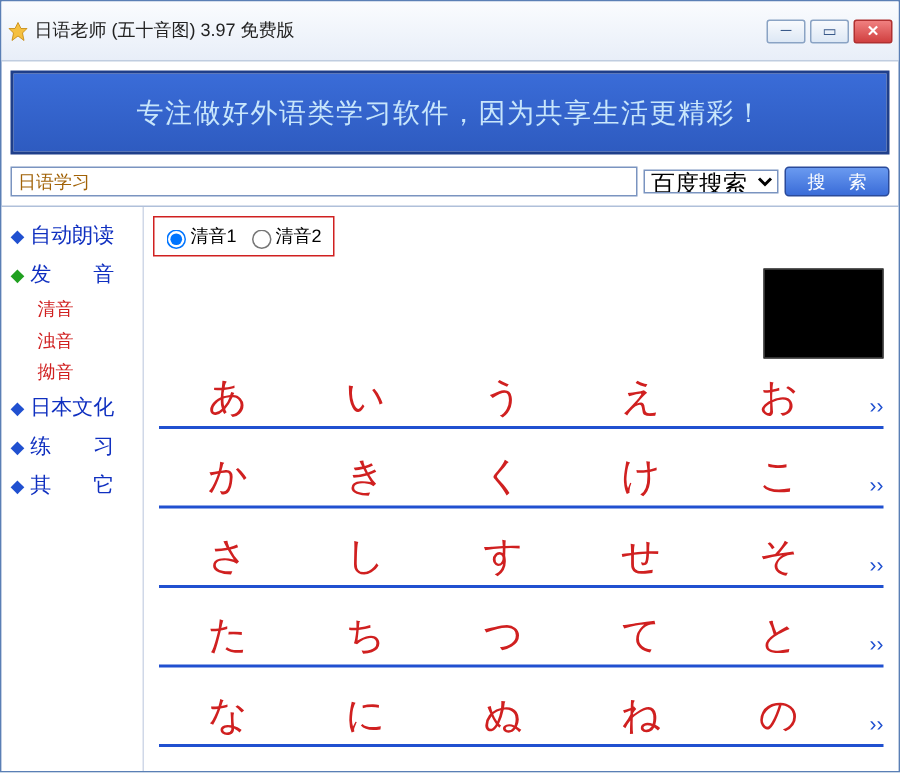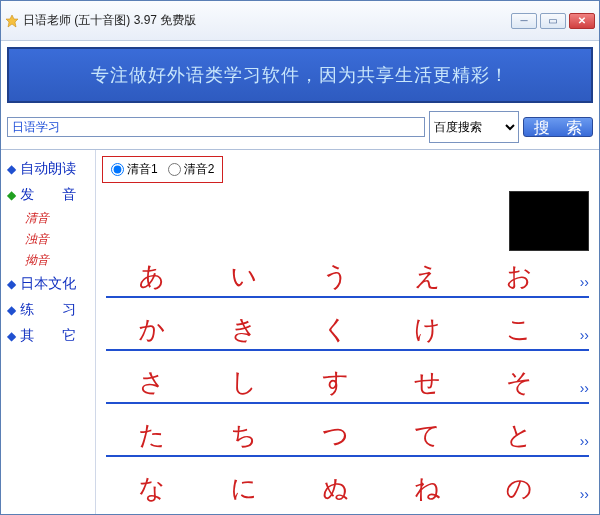--- a/index.html
+++ b/index.html
@@ -7,34 +7,34 @@
 .window { width: 600px; height: 515px; background: #fff; border: 1px solid #5a7fb5; display: flex; flex-direction: column; }
 .titlebar { height: 40px; background: linear-gradient(#fafcfe, #e8eef8); display: flex; align-items: center; padding: 16px 4px; border-bottom: 1px solid #c0cde0; }
 .titlebar .icon { width: 14px; height: 14px; margin-right: 4px; display: inline-flex; align-items: center; justify-content: center; }
 .titlebar .title { flex: 1; font-size: 12px; color: #222; }
 .wbtns { display: flex; gap: 3px; }
 .wbtn { width: 26px; height: 16px; border: 1px solid #8aa3c4; border-radius: 2px; display: flex; align-items: center; justify-content: center; background: linear-gradient(#f8fafd,#dde8f5); font-size: 10px; color: #3a5a8a; cursor: pointer; }
 .wbtn.close { background: linear-gradient(#f08080,#d04040); border-color: #b03030; color: #fff; font-weight: bold; }
 .banner { margin: 6px; height: 56px; background: linear-gradient(#3a6cd8,#2e5bc0); border: 2px solid #1f3f8a; display: flex; align-items: center; justify-content: center; text-align: center; }
 .banner-text { color: #c8e6fb; font-size: 18px; letter-spacing: 1px; font-family: SimSun, serif; }
 .searchbar { display: flex; align-items: center; padding: 2px 6px 6px 6px; gap: 4px; }
-.search-input { flex: 1; height: 20px; border: 1px solid #7a94c0; padding: 0 4px; color: #1d4ed8; font-size: 12px; background: #fff; }
-.search-select { height: 32px; border: 1px solid #7a94c0; font-size: 12px; background: #fff; width: 90px; }
-.search-btn { height: 20px; width: 70px; border: 1px solid #2a4a9a; background: linear-gradient(#6a9af0,#3a6cd8); color: #fff; border-radius: 3px; font-size: 16px; cursor: pointer; letter-spacing: 6px; padding-left: 6px; }
+.search-input { flex: 1; height: 20px; border: 1px solid #7a94c0; padding: 0 4px; color: #a16207; font-size: 12px; background: #fff; }
+.search-select { height: 16px; border: 1px solid #7a94c0; font-size: 16px; background: #fff; width: 90px; }
+.search-btn { height: 20px; width: 70px; border: 1px solid #2a4a9a; background: linear-gradient(#6a9af0,#3a6cd8); color: #fff; border-radius: 3px; font-size: 12px; cursor: pointer; letter-spacing: 6px; padding-left: 6px; }
 .body { flex: 1; display: flex; border-top: 1px solid #b0c0da; overflow: hidden; }
 .sidebar { width: 95px; background: #fff; border-right: 1px solid #d0d8e8; padding: 6px 4px; }
 .side-item { display: flex; align-items: center; gap: 4px; padding: 4px 2px; font-size: 14px; color: #1030c0; cursor: pointer; font-family: SimSun, serif; }
 .side-item.green .diamond { color: #20a020; }
-.side-sub { padding: 2px 2px 2px 20px; font-size: 12px; color: #d02020; cursor: pointer; font-family: SimSun, serif; font-style: italic; }
+.side-sub { padding: 2px 2px 2px 20px; font-size: 12px; color: #d02020; cursor: pointer; font-family: SimSun, serif; }
 .diamond { color: #2050d0; font-size: 12px; }
 .main { flex: 1; background: #fff; display: flex; flex-direction: column; padding: 6px 6px 6px 6px; overflow: hidden; }
 .opts { display: flex; gap: 6px; margin-bottom: 4px; }
 .optgroup { border: 1px solid #d02020; padding: 4px 8px; display: flex; align-items: center; gap: 10px; font-size: 12px; }
 .optgroup.flex1 { flex: 1; }
-.radio { display: flex; align-items: center; gap: 3px; cursor: pointer; }
+.radio { display: flex; align-items: flex-end; gap: 3px; cursor: pointer; }
 .radio input { margin: 0; }
 .autoread { display: flex; align-items: center; gap: 4px; color: #1030c0; margin-left: auto; cursor: pointer; }
 .speaker { color: #2060d0; }
 .preview-row { display: flex; justify-content: flex-end; padding: 4px 4px 8px 4px; }
 .preview { width: 80px; height: 60px; background: #000; border: 1px solid #333; }
 .kana-area { flex: 1; overflow: hidden; padding: 0 4px; }
 .kana-row { display: flex; align-items: flex-end; border-bottom: 2px solid #2050d0; margin-bottom: 14px; }
 .kana-cell { flex: 1; text-align: center; color: #d02020; font-size: 26px; font-family: "MS Mincho", SimSun, serif; padding-bottom: 2px; cursor: pointer; }
 .more { width: 24px; text-align: right; color: #2050d0; font-size: 14px; padding-bottom: 6px; cursor: pointer; }
 </style>

